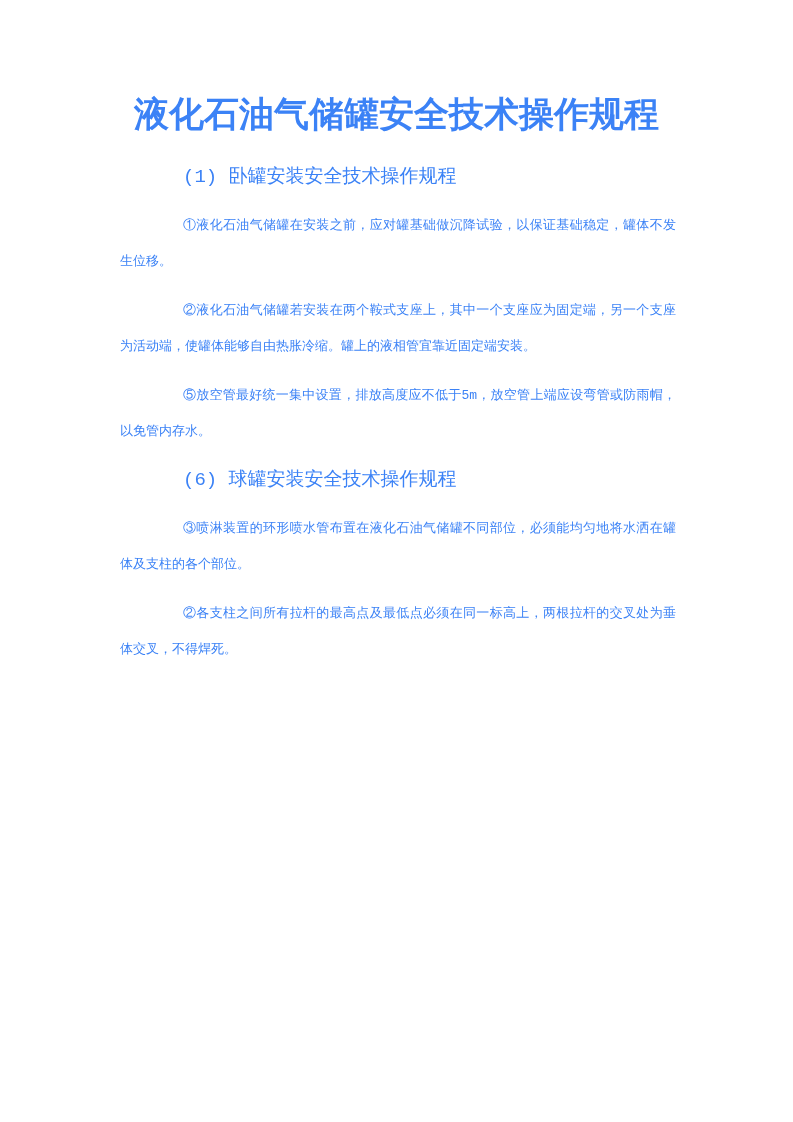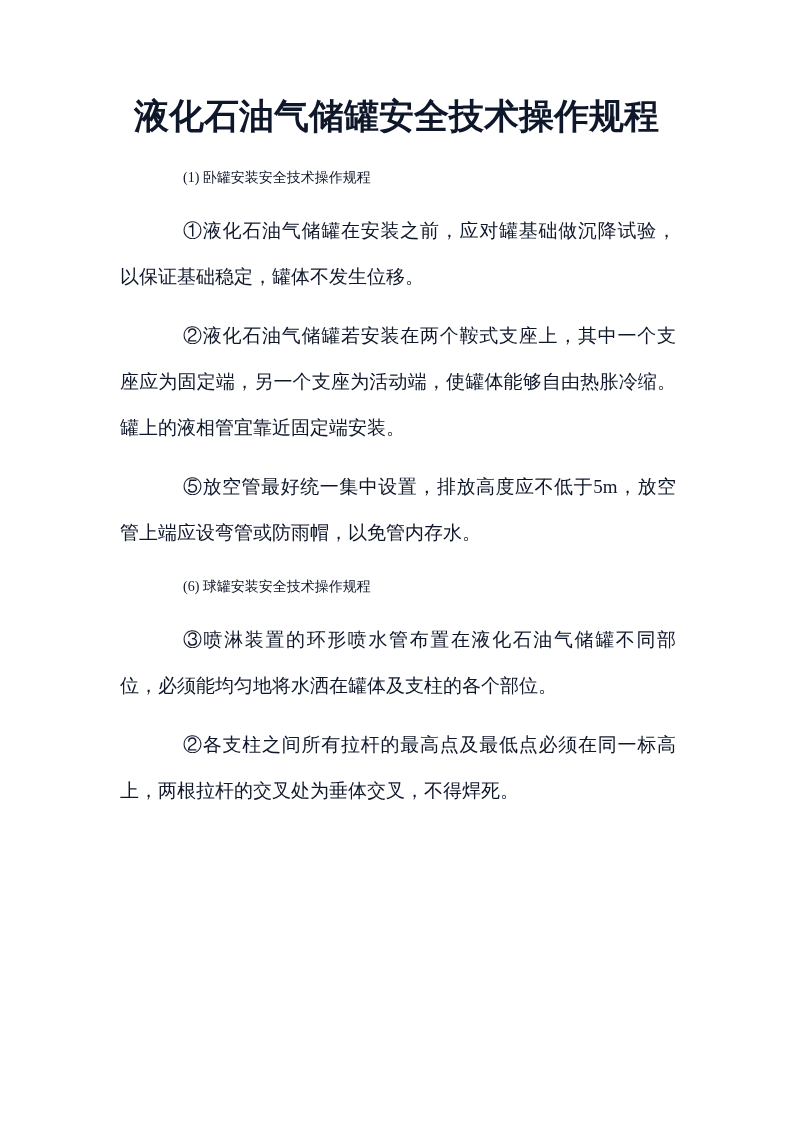--- a/index.html
+++ b/index.html
@@ -6,49 +6,49 @@
     margin: 0;
     padding: 0;
     background: #ffffff;
   }
   .page {
     position: relative;
     width: 793px;
     height: 1122px;
     background: #ffffff;
     overflow: hidden;
-    font-family: Liberation Serif, serif;
-    color: #0f172a;
+    font-family: Liberation Mono, monospace;
+    color: #3b82f6;
   }
   .doc-title {
     margin: 0;
     padding-top: 96px;
     text-align: center;
     font-size: 35px;
     line-height: 42px;
     font-weight: 700;
     letter-spacing: 0;
   }
   .doc-body {
     width: 556px;
     margin-left: 120px;
     padding-top: 9px;
   }
   .doc-heading {
     margin: 13px 0 0 0;
-    font-size: 14px;
+    font-size: 19px;
     line-height: 35px;
     font-weight: 400;
     text-indent: 63px;
     white-space: nowrap;
   }
   .doc-para {
     margin: 13px 0 0 0;
-    font-size: 19px;
-    line-height: 46px;
+    font-size: 13px;
+    line-height: 36px;
     text-align: justify;
     text-indent: 63px;
   }
 </style>
 </head>
 <body>
 
 <div class="page">
   <h1 class="doc-title">液化石油气储罐安全技术操作规程</h1>
 

